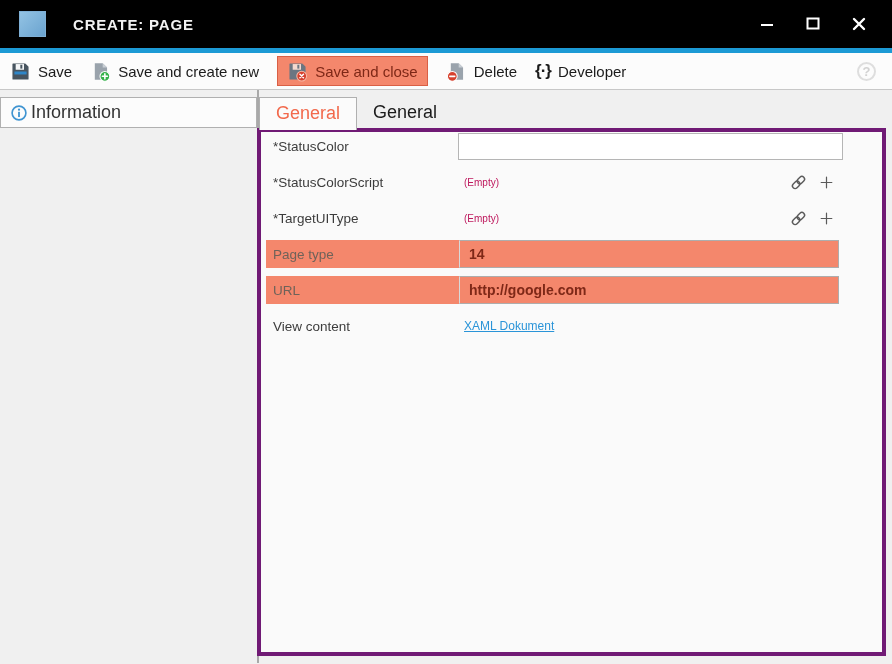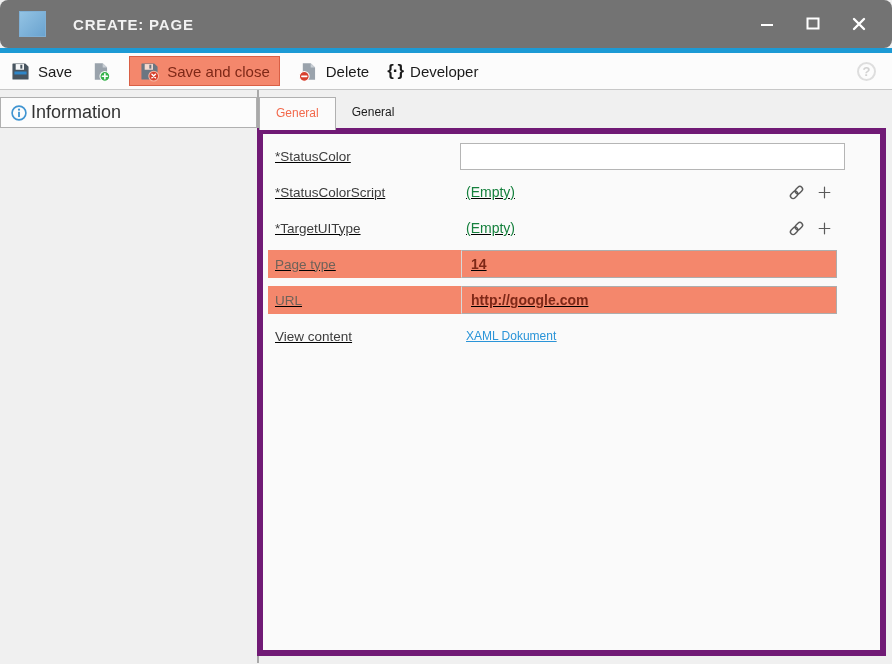--- a/index.html
+++ b/index.html
@@ -1,49 +1,49 @@
 <!DOCTYPE html>
 <html><head>
 <meta charset="utf-8">
 <style>
   * { margin:0; padding:0; box-sizing:border-box; }
   html,body { width:892px; height:664px; }
   body { font-family:"Liberation Sans", sans-serif; background:#f0f0f0; }
   .window { position:relative; width:892px; height:664px; background:#f0f0f0; overflow:hidden; }
 
   
-  .titlebar { height:48px; background:#737373; display:flex; align-items:center; padding-left:19px;border-radius:8px; }
+  .titlebar { height:48px; background:#000000; display:flex; align-items:center; padding-left:19px; }
   .app-icon { width:27px; height:26px; background:linear-gradient(135deg,#93c3e4,#6aa3cf); border:1px solid #7fb0d6; margin-right:27px; }
   .title { color:#f2f2f2; font-size:15px; font-weight:700; letter-spacing:0.8px; }
   .win-controls { margin-left:auto; display:flex; align-items:center; padding-right:10px; }
   .win-btn { width:46px; height:40px; display:flex; align-items:center; justify-content:center; background:transparent; border:none; cursor:pointer; }
   .accent-line { height:5px; background:#1C9AD5; }
 
   
   .toolbar { height:37px; background:#fcfcfc; border-bottom:1px solid #c8c8c8; display:flex; align-items:center; padding:0 10px; gap:18px; }
   .tb-item { display:flex; align-items:center; gap:7px; background:transparent; border:none; font-family:"Liberation Sans", sans-serif; font-size:15px; color:#1b1b1b; cursor:pointer; height:30px; }
   .tb-item.highlight { background:#F4876C; border:1px solid #d95f45; padding:8px 9px; color:#7E2817; }
   .help-circle { margin-left:auto; margin-right:6px; width:19px; height:19px; border:2px solid #dedede; border-radius:50%; color:#d2d2d2; font-size:13px; font-weight:700; display:flex; align-items:center; justify-content:center; }
 
   
   .main { position:relative; height:573px; background:#f0f0f0; }
   .vdivider { position:absolute; left:257px; top:0; bottom:0; width:2px; background:#a9a9a9; }
 
   .sidebar-header { position:absolute; left:0; top:7px; width:257px; height:31px; background:#fcfcfc; border:1px solid #b0b0b0; display:flex; align-items:center; padding-left:9px; gap:3px; font-size:18px; color:#333; cursor:pointer; }
 
   .tabstrip { position:absolute; left:259px; top:7px; height:32px; display:flex; z-index:3; }
-  .tab { padding:0 16px; font-size:12px; color:#1b1b1b; line-height:31px; height:31px; cursor:pointer; }
+  .tab { padding:0 16px; font-size:18px; color:#1b1b1b; line-height:31px; height:31px; cursor:pointer; }
   .tab.active { background:#fbfbfb; border:1px solid #b0b0b0; border-bottom:none; height:33px; color:#F2694C; }
 
-  .panel { position:absolute; left:257px; right:6px; top:38px; bottom:7px; background:#fafafa; border:6px solid #701a75; padding-top:8px; z-index:1;text-decoration:underline; }
+  .panel { position:absolute; left:257px; right:6px; top:38px; bottom:7px; background:#fafafa; border:4px solid #701a75; padding-top:0; z-index:1; }
 
   .row { height:28px; margin:0 0 8px 0; display:flex; align-items:center; padding-left:12px; }
   .lbl { width:185px; font-size:13.5px; color:#3c3c3c; flex:0 0 auto; }
   .txt { width:385px; height:27px; border:1px solid #b5b5b5; background:#fff; font-family:"Liberation Sans", sans-serif; font-size:14px; padding:0 6px; }
-  .empty-val { color:#15803d; font-size:14px; padding-left:6px; }
+  .empty-val { color:#be185d; font-size:10px; padding-left:6px; }
   .row-icons { margin-left:auto; margin-right:46px; display:flex; align-items:center; gap:8px; }
   .icon-btn { background:transparent; border:none; cursor:pointer; width:20px; height:20px; display:flex; align-items:center; justify-content:center; padding:0; }
 
   .row.hl { background:#F4876C; margin-left:5px; margin-right:43px; padding-left:7px; height:28px; }
   .hl .lbl { color:#6F6259; width:186px; }
   .hl-field { flex:1; align-self:stretch; border:1px solid #adadad; border-left:1px solid #d8d8d8; display:flex; align-items:center; padding:0 9px; }
   .hl-val { font-size:14px; font-weight:700; color:#7E2817; }
 
   .link { color:#2A94D8; font-size:12px; text-decoration:underline; padding-left:6px; cursor:pointer; }
 
@@ -88,20 +88,21 @@
       <span>Save</span>
     </button>
 
     <button class="tb-item">
       <svg width="21" height="21" viewBox="0 0 24 24">
         <path d="M5.5 2.5 h9 l5 5 v14 h-14 z" fill="#9aa3ac"></path>
         <path d="M14.5 2.5 l5 5 h-5 z" fill="#c9cfd5"></path>
         <circle cx="17" cy="17.5" r="5.6" fill="#35B14A" stroke="#fff" stroke-width="1.2"></circle>
         <path d="M17 14.6 v5.8 M14.1 17.5 h5.8" stroke="#fff" stroke-width="1.8" stroke-linecap="round"></path>
       </svg>
+      <span>Save and create new</span>
     </button>
 
     <button class="tb-item highlight">
       <svg width="21" height="21" viewBox="0 0 24 24">
         <path d="M3.5 3.5 h13.8 l3.2 3.2 v13.8 h-17 z" fill="#6b7682" stroke="#6b7682" stroke-width="1.4" stroke-linejoin="round"></path>
         <rect x="6.5" y="3.5" width="9.5" height="6.5" fill="#f5d9cf"></rect>
         <rect x="11.8" y="4.3" width="2.3" height="4.4" fill="#6b7682"></rect>
         <circle cx="16.8" cy="17.2" r="5.6" fill="#D7412E" stroke="#f7b8a5" stroke-width="1.2"></circle>
         <path d="M14.8 15.2 l4 4 M18.8 15.2 l-4 4" stroke="#fff" stroke-width="1.7" stroke-linecap="round"></path>
       </svg>

